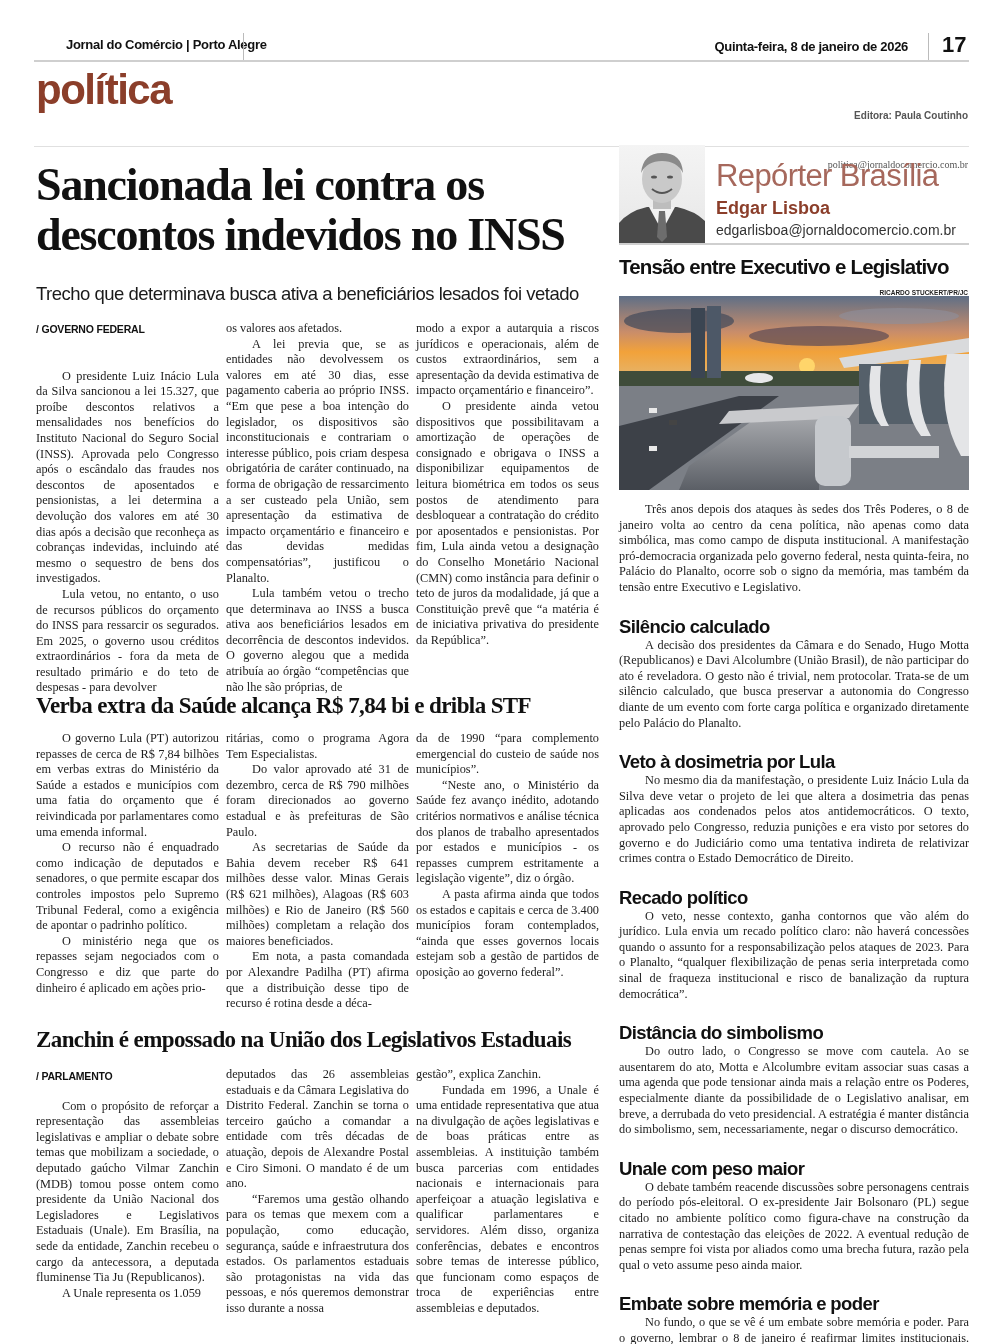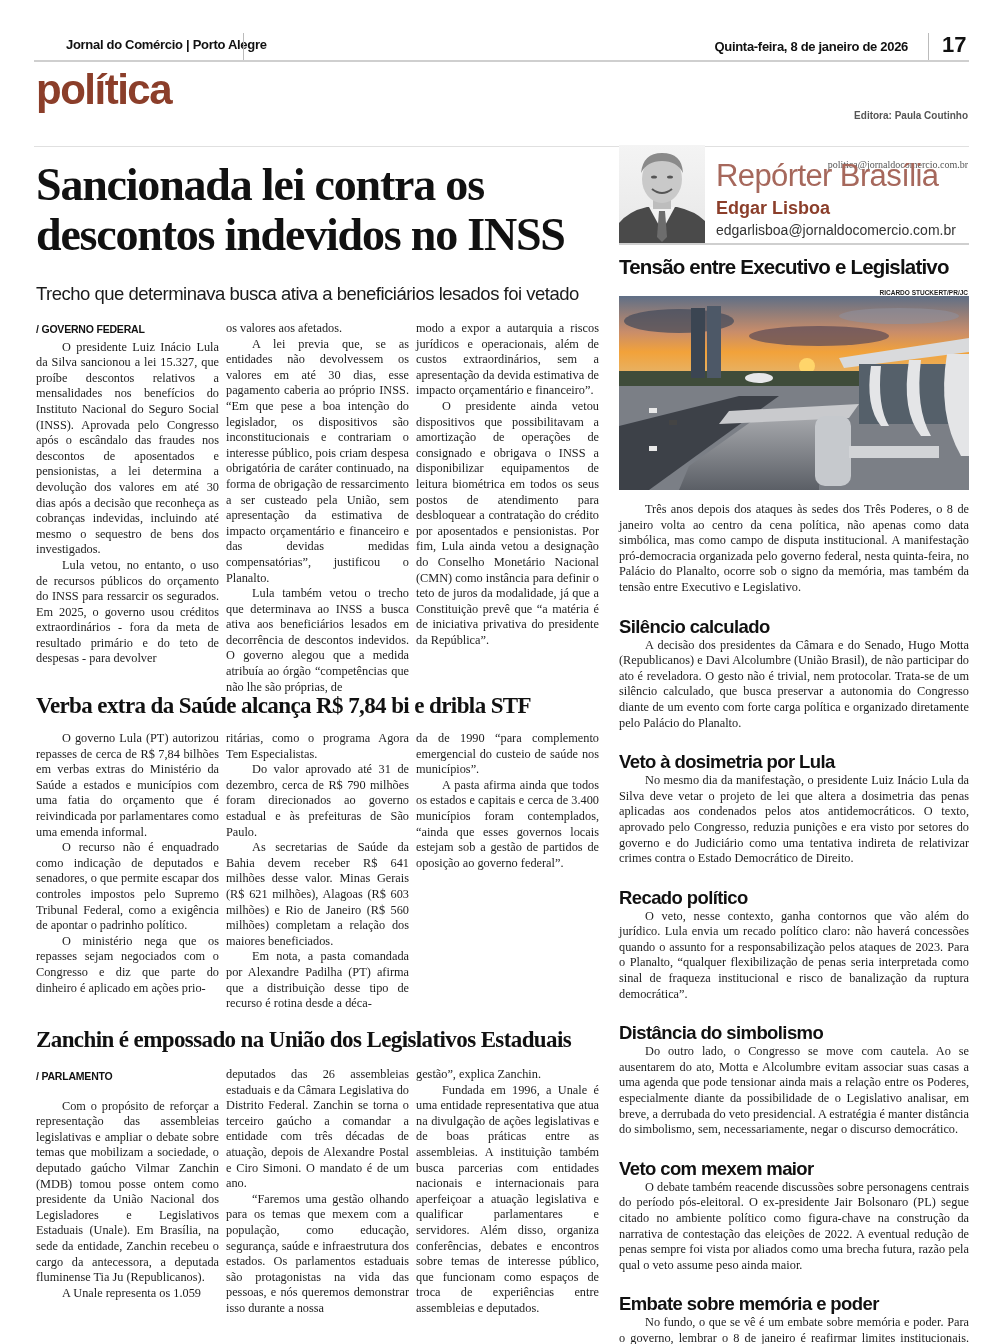--- a/index.html
+++ b/index.html
@@ -59,21 +59,21 @@
 
 <div class="abs section-title">política</div>
 <div class="abs editor">Editora: Paula Coutinho</div>
 <div class="abs editor-mail">politica@jornaldocomercio.com.br</div>
 <div class="abs rule-editor"></div>
 
 <h1 class="abs headline">Sancionada lei contra os descontos indevidos no INSS</h1>
 <div class="abs subhead">Trecho que determinava busca ativa a beneficiários lesados foi vetado</div>
 
 <div class="col" style="left:36px; top:322px;">
-  <div class="tag" style="margin-bottom:2px;">/ GOVERNO FEDERAL</div>
+  <div class="tag" style="margin-bottom:31px;">/ GOVERNO FEDERAL</div>
   <p>O presidente Luiz Inácio Lula da Silva sancionou a lei 15.327, que proíbe descontos relativos a mensalidades nos benefícios do Instituto Nacional do Seguro Social (INSS). Aprovada pelo Congresso após o escândalo das fraudes nos descontos de aposentados e pensionistas, a lei determina a devolução dos valores em até 30 dias após a decisão que reconheça as cobranças indevidas, incluindo até mesmo o sequestro de bens dos investigados.</p>
   <p>Lula vetou, no entanto, o uso de recursos públicos do orçamento do INSS para ressarcir os segurados. Em 2025, o governo usou créditos extraordinários - fora da meta de resultado primário e do teto de despesas - para devolver</p>
 </div>
 <div class="col" style="left:226px; top:321px;">
   <p class="cont">os valores aos afetados.</p>
   <p>A lei previa que, se as entidades não devolvessem os valores em até 30 dias, esse pagamento caberia ao próprio INSS. “Em que pese a boa intenção do legislador, os dispositivos são inconstitucionais e contrariam o interesse público, pois criam despesa obrigatória de caráter continuado, na forma de obrigação de ressarcimento a ser custeado pela União, sem apresentação da estimativa de impacto orçamentário e financeiro e das devidas medidas compensatórias”, justificou o Planalto.</p>
   <p>Lula também vetou o trecho que determinava ao INSS a busca ativa aos beneficiários lesados em decorrência de descontos indevidos. O governo alegou que a medida atribuía ao órgão “competências que não lhe são próprias, de</p>
 </div>
 <div class="col" style="left:416px; top:321px;">
   <p class="cont">modo a expor a autarquia a riscos jurídicos e operacionais, além de custos extraordinários, sem a apresentação da devida estimativa de impacto orçamentário e financeiro”.</p>
@@ -87,20 +87,21 @@
   <p>O ministério nega que os repasses sejam negociados com o Congresso e diz que parte do dinheiro é aplicado em ações prio-</p>
 </div>
 <div class="col" style="left:226px; top:731px;">
   <p class="cont">ritárias, como o programa Agora Tem Especialistas.</p>
   <p>Do valor aprovado até 31 de dezembro, cerca de R$ 790 milhões foram direcionados ao governo estadual e às prefeituras de São Paulo.</p>
   <p>As secretarias de Saúde da Bahia devem receber R$ 641 milhões desse valor. Minas Gerais (R$ 621 milhões), Alagoas (R$ 603 milhões) e Rio de Janeiro (R$ 560 milhões) completam a relação dos maiores beneficiados.</p>
   <p>Em nota, a pasta comandada por Alexandre Padilha (PT) afirma que a distribuição desse tipo de recurso é rotina desde a déca-</p>
 </div>
 <div class="col" style="left:416px; top:731px;">
   <p class="cont">da de 1990 “para complemento emergencial do custeio de saúde nos municípios”.</p>
+  <p>“Neste ano, o Ministério da Saúde fez avanço inédito, adotando critérios normativos e análise técnica dos planos de trabalho apresentados por estados e municípios - os repasses cumprem estritamente a legislação vigente”, diz o órgão.</p>
   <p>A pasta afirma ainda que todos os estados e capitais e cerca de 3.400 municípios foram contemplados, “ainda que esses governos locais estejam sob a gestão de partidos de oposição ao governo federal”.</p>
 </div>
 
 <h2 class="abs story-head" style="left:36px; top:1027px;">Zanchin é empossado na União dos Legislativos Estaduais</h2>
 <div class="col" style="left:36px; top:1069px;">
   <div class="tag" style="margin-bottom:14px;">/ PARLAMENTO</div>
   <p>Com o propósito de reforçar a representação das assembleias legislativas e ampliar o debate sobre temas que mobilizam a sociedade, o deputado gaúcho Vilmar Zanchin (MDB) tomou posse ontem como presidente da União Nacional dos Legisladores e Legislativos Estaduais (Unale). Em Brasília, na sede da entidade, Zanchin recebeu o cargo da antecessora, a deputada fluminense Tia Ju (Republicanos).</p>
   <p>A Unale representa os 1.059</p>
 </div>
 <div class="col" style="left:226px; top:1067px;">
@@ -180,18 +181,18 @@
 
   <h3>Veto à dosimetria por Lula</h3>
   <p>No mesmo dia da manifestação, o presidente Luiz Inácio Lula da Silva deve vetar o projeto de lei que altera a dosimetria das penas aplicadas aos condenados pelos atos antidemocráticos. O texto, aprovado pelo Congresso, reduzia punições e era visto por setores do governo e do Judiciário como uma tentativa indireta de relativizar crimes contra o Estado Democrático de Direito.</p>
 
   <h3>Recado político</h3>
   <p>O veto, nesse contexto, ganha contornos que vão além do jurídico. Lula envia um recado político claro: não haverá concessões quando o assunto for a responsabilização pelos ataques de 2023. Para o Planalto, “qualquer flexibilização de penas seria interpretada como sinal de fraqueza institucional e risco de banalização da ruptura democrática”.</p>
 
   <h3>Distância do simbolismo</h3>
   <p>Do outro lado, o Congresso se move com cautela. Ao se ausentarem do ato, Motta e Alcolumbre evitam associar suas casas a uma agenda que pode tensionar ainda mais a relação entre os Poderes, especialmente diante da possibilidade de o Legislativo analisar, em breve, a derrubada do veto presidencial. A estratégia é manter distância do simbolismo, sem, necessariamente, negar o discurso democrático.</p>
 
-  <h3>Veto com mexem maior</h3>
+  <h3>Unale com peso maior</h3>
   <p>O debate também reacende discussões sobre personagens centrais do período pós-eleitoral. O ex-presidente Jair Bolsonaro (PL) segue citado no ambiente político como figura-chave na construção da narrativa de contestação das eleições de 2022. A eventual redução de penas sempre foi vista por aliados como uma brecha futura, razão pela qual o veto assume peso ainda maior.</p>
 
   <h3>Embate sobre memória e poder</h3>
   <p>No fundo, o que se vê é um embate sobre memória e poder. Para o governo, lembrar o 8 de janeiro é reafirmar limites institucionais. Para o Congresso, o desafio é equilibrar a defesa da democracia com a preservação de seu espaço político e legislativo. O silêncio dos presidentes das casas está longe de ser omissão, é também uma forma de discurso.</p>
 </div>
 
 </body></html>

